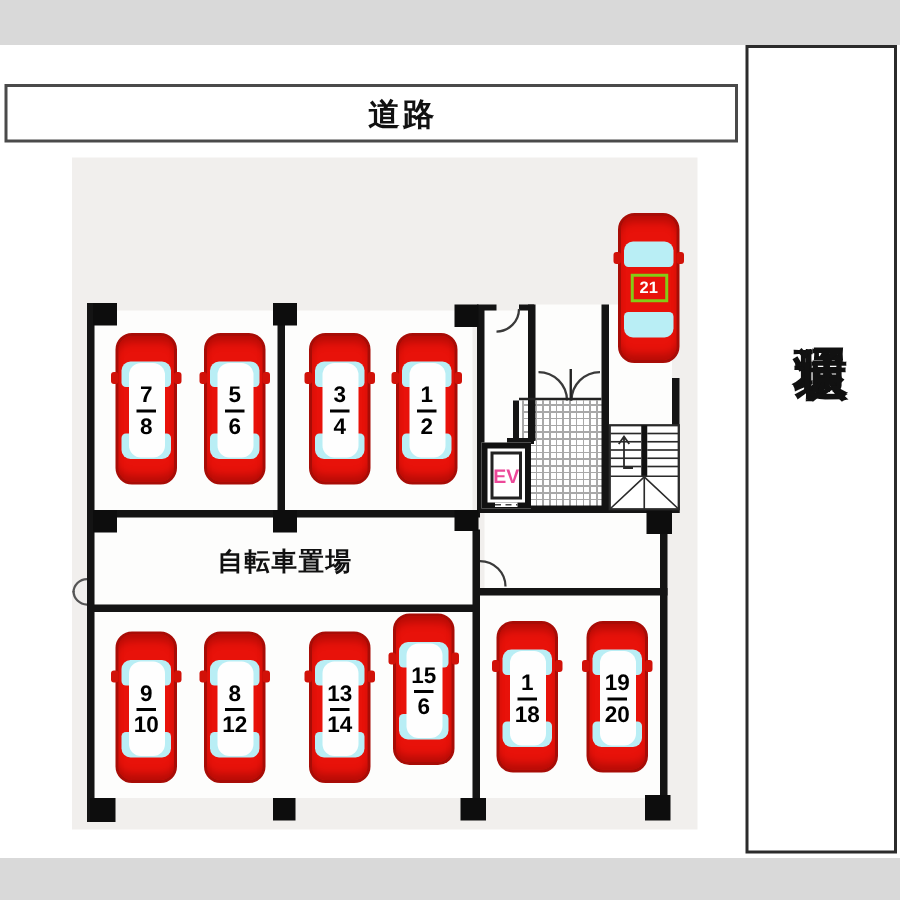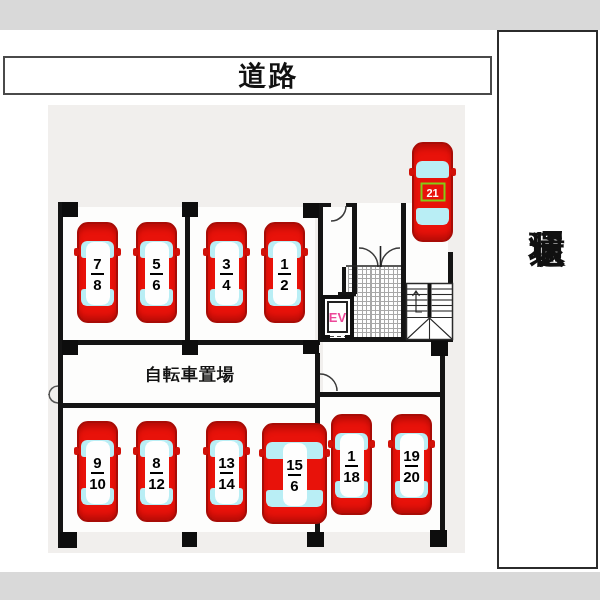--- a/index.html
+++ b/index.html
@@ -6,21 +6,21 @@
   body{width:600px;height:600px;position:relative;background:#ffffff;overflow:hidden;
        font-family:"Liberation Sans","DejaVu Sans",sans-serif;}
   .abs{position:absolute;}
   
   .band{left:0;width:600px;background:#d9d9d9;}
   .band-top{top:0;height:30px;}
   .band-bottom{top:572px;height:28px;}
   
   .road-box{left:3px;top:56px;width:485px;height:35px;background:#fff;border:2px solid #4a4a4a;
             display:flex;align-items:center;justify-content:center;}
-  .road-label{font-size:28px;font-weight:bold;color:#111;letter-spacing:2px;margin-left:42px;}
+  .road-label{font-size:21px;font-weight:bold;color:#111;letter-spacing:2px;margin-left:42px;}
   
   .kanjo-box{left:497px;top:30px;width:97px;height:535px;background:#fff;border:2px solid #2b2b2b;}
   .kanjo-label{position:absolute;left:50%;top:170px;transform:translateX(-50%);
                writing-mode:vertical-rl;text-orientation:upright;
                font-size:36px;font-weight:bold;color:#111;letter-spacing:0px;line-height:1;}
   
   .floor{left:48px;top:105px;width:417px;height:448px;background:#f1efed;}
   .interior{background:#fdfdfc;}
   .wall{background:#141414;}
   .pillar{background:#0d0d0d;}
@@ -47,21 +47,21 @@
            background:#fefefe;border-radius:8px;display:flex;flex-direction:column;align-items:center;justify-content:center;
            gap:2px;font-size:15px;font-weight:bold;color:#000;line-height:1;}
   .num-line{width:13px;height:2px;background:#000;}
   .badge21{position:absolute;top:50%;left:50%;transform:translate(-50%,-50%);width:21px;height:15px;
            background:#e8120a;border:2px solid #84cc16;color:#fff;font-size:11px;font-weight:bold;
            display:flex;align-items:center;justify-content:center;}
   
   #car-78{left:77px;top:222px;}  #car-56{left:136px;top:222px;}
   #car-34{left:206px;top:222px;} #car-12{left:264px;top:222px;}
   #car-910{left:77px;top:421px;} #car-1112{left:136px;top:421px;}
-  #car-1314{left:206px;top:421px;} #car-1516{left:262px;top:423px;padding-left:24px;}
+  #car-1314{left:206px;top:421px;} #car-1516{left:262px;top:409px;}
   #car-1718{left:331px;top:414px;} #car-1920{left:391px;top:414px;}
   #car-21{left:412px;top:142px;height:100px;}
   svg.linework{position:absolute;left:0;top:0;z-index:7;pointer-events:none;}
 </style>
 </head>
 <body>
 
 <div class="abs band band-top"></div>
 <div class="abs band band-bottom"></div>
 

